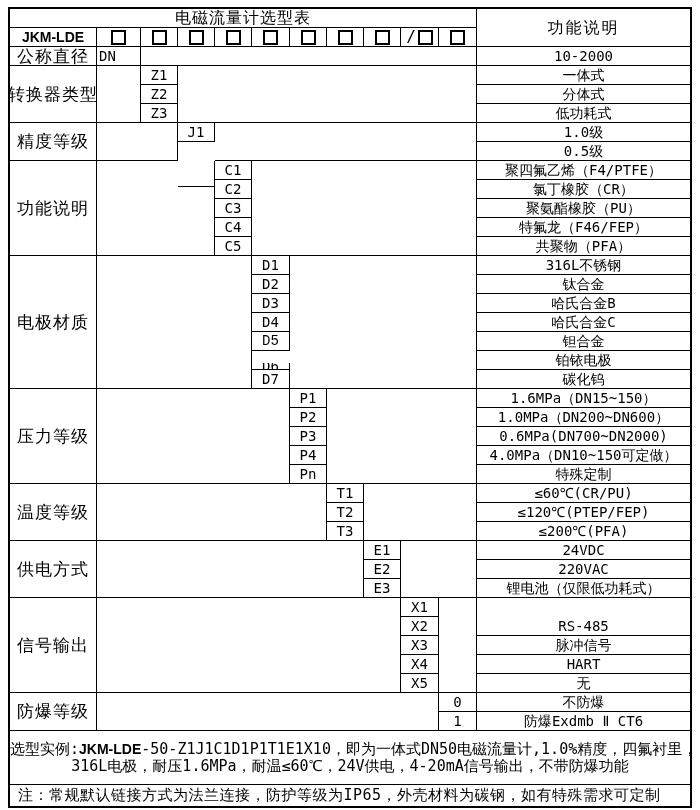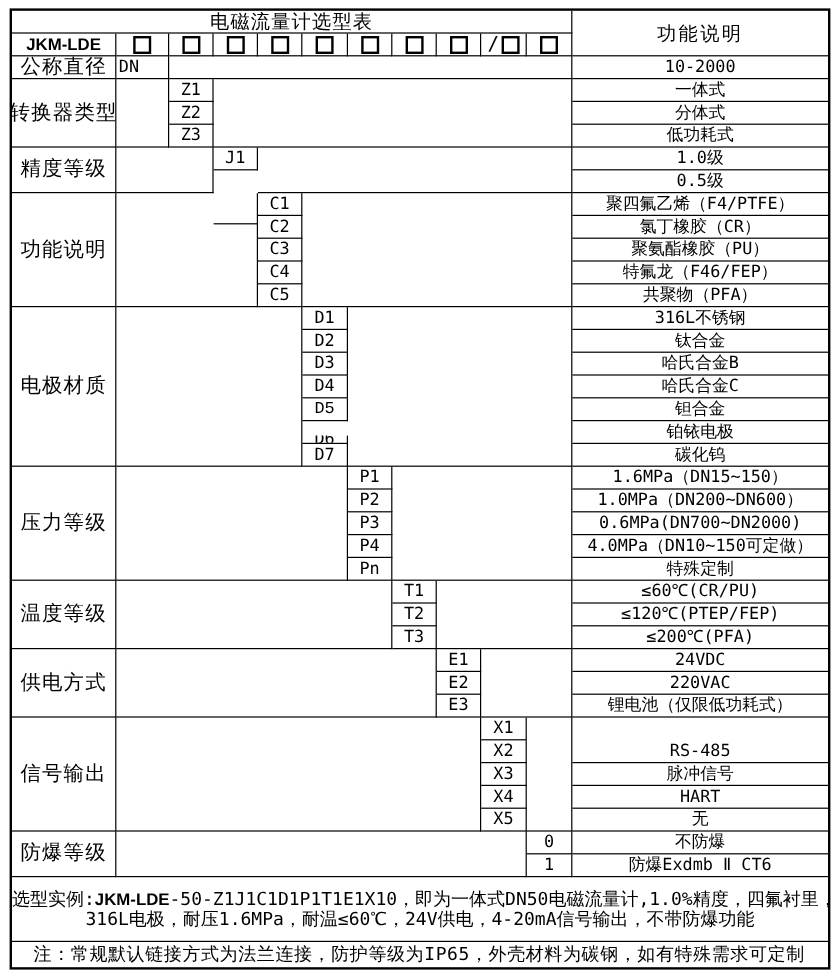--- a/index.html
+++ b/index.html
@@ -19,21 +19,21 @@
   .fhead{font-size:16px;letter-spacing:2px;}
   .glabel{font-size:17px;letter-spacing:1px;}
   .model{font-family:"Liberation Sans",sans-serif;font-weight:bold;font-size:14px;}
   .code{font-size:14px;}
   .dncell{justify-content:flex-start;padding-left:2px;}
   .desc{font-size:14px;}
   .cbox{display:inline-block;width:11px;height:11px;border:2px solid #000;background:#fff;}
   .slash{font-size:16px;margin-right:2px;}
   .exblock{flex-direction:column;justify-content:center;gap:2px;font-size:15px;}
   .exline{text-align:center;width:100%;}
-  .noteblock{justify-content:flex-start;padding-left:18px;font-size:15px;letter-spacing:0.5px;}
+  .noteblock{justify-content:flex-start;padding-left:8px;font-size:15px;letter-spacing:0.5px;}
 </style>
 </head>
 <body>
 
 <div class="table">
 
   <div class="cell br bb title" style="grid-column:1/12;grid-row:1;">电磁流量计选型表</div>
   <div class="cell bb fhead" style="grid-column:12;grid-row:1/3;">功能说明</div>
 
   <div class="cell br bb model" style="grid-column:1;grid-row:2;">JKM-LDE</div>

